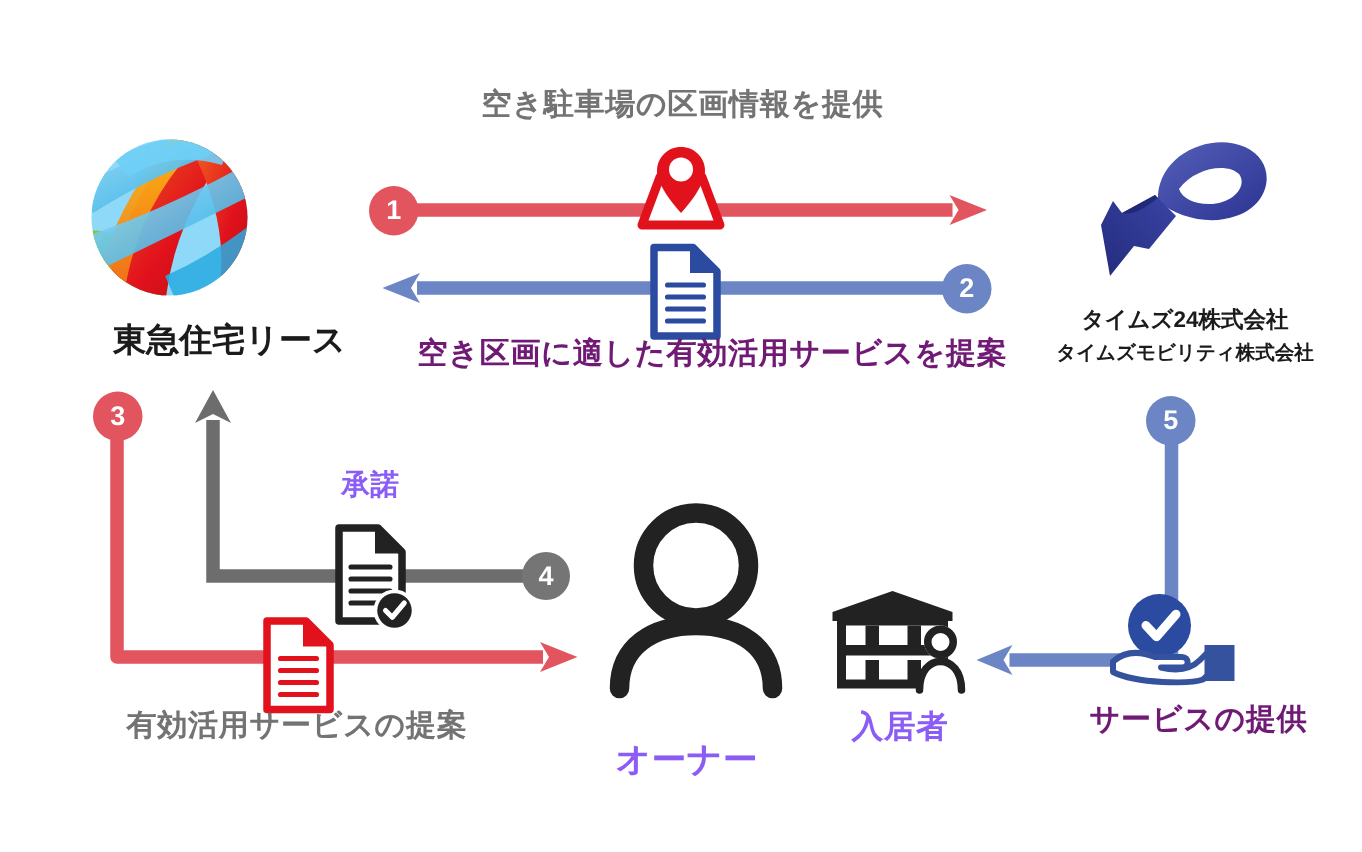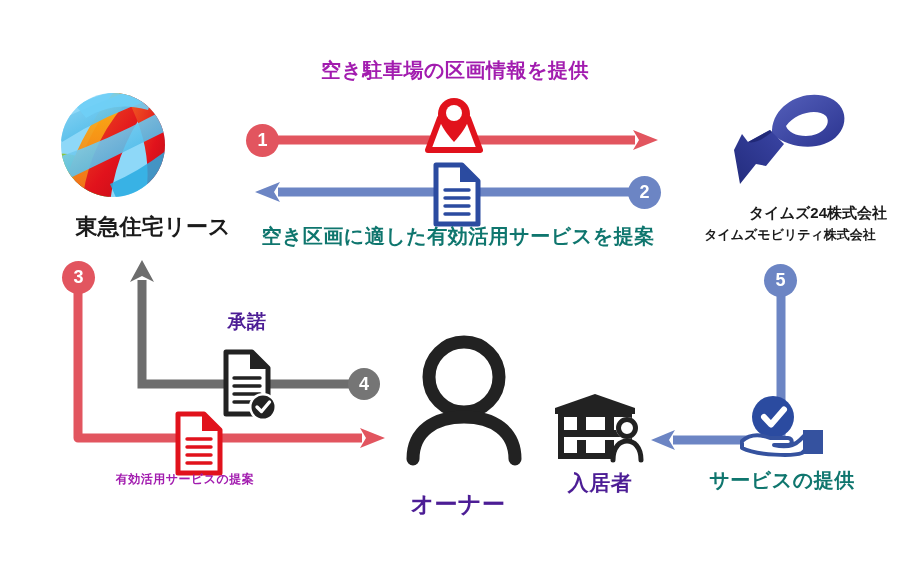--- a/index.html
+++ b/index.html
@@ -18,23 +18,23 @@
     overflow: hidden;
   }
   .abs { position: absolute; }
   .txt {
     position: absolute;
     font-weight: bold;
     white-space: nowrap;
     letter-spacing: 0.5px;
     line-height: 1.25;
   }
-  .label-red   { color: #a21caf; }
-  .label-blue  { color: #0f766e; }
-  .label-dark  { color: #4c1d95; font-family: Liberation Mono, monospace; }
+  .label-red   { color: #737373; }
+  .label-blue  { color: #701a75; margin-left: 17px; }
+  .label-dark  { color: #8b5cf6; }
   .center { text-align: center; transform: translateX(-50%); }
 
   .numcircle {
     position: absolute;
     border-radius: 50%;
     color: #ffffff;
     font-weight: bold;
     display: flex;
     align-items: center;
     justify-content: center;
@@ -112,21 +112,21 @@
           <stop offset="0%" stop-color="#3a44a4"></stop>
             <stop offset="100%" stop-color="#232c7d"></stop>
         </linearGradient>
       </defs>
       <path d="M60,42 C62,14 96,0 118,10 C140,20 136,48 112,56 C96,62 74,58 60,46 Z
                M74,38 C84,24 106,20 114,28 C120,36 110,48 94,48 C84,48 76,44 74,38 Z" fill="url(#ribA)" fill-rule="evenodd"></path>
       <path d="M58,42 L36,54 L30,46 L22,62 L28,96 L44,76 L54,78 L72,56 Z" fill="url(#ribB)"></path>
       <path d="M60,44 C52,50 44,56 36,54 L58,42 Z" fill="#1d2470" opacity="0.8"></path>
     </svg>
   </div>
-  <div class="logo-caption" style="left:790px; top:204px; font-size:15px;margin-left:28px;">タイムズ24株式会社</div>
+  <div class="logo-caption" style="left:790px; top:204px; font-size:15px;">タイムズ24株式会社</div>
   <div class="logo-caption" style="left:790px; top:226px; font-size:13px;">タイムズモビリティ株式会社</div>
 
   <div class="txt label-red center" style="left:455px; top:58px; font-size:20px;">空き駐車場の区画情報を提供</div>
 
   <svg class="abs" style="left:250px; top:128px;" width="412" height="24">
     <line x1="8" y1="12" x2="385" y2="12" stroke="#e2555f" stroke-width="9"></line>
     <path d="M383,2 L408,12 L383,22 L389,12 Z" fill="#e2555f"></path>
   </svg>
   <div class="numcircle" style="left:246px; top:124px; width:33px; height:33px; background:#e2555f; font-size:18px;">1</div>
 
@@ -187,21 +187,21 @@
     <path d="M8,3 L34,3 L50,19 L50,62 L8,62 Z" fill="#ffffff" stroke="#e1121c" stroke-width="5" stroke-linejoin="round"></path>
     <path d="M32,3 L32,20 L50,20 Z" fill="#e1121c"></path>
     <g stroke="#e1121c" stroke-width="3.4" stroke-linecap="round">
       <line x1="17" y1="28" x2="41" y2="28"></line>
       <line x1="17" y1="36" x2="41" y2="36"></line>
       <line x1="17" y1="44" x2="41" y2="44"></line>
       <line x1="17" y1="52" x2="41" y2="52"></line>
     </g>
   </svg>
 
-  <div class="txt label-red center" style="left:185px; top:472px; font-size:12px;">有効活用サービスの提案</div>
+  <div class="txt label-red center" style="left:198px; top:472px; font-size:20px;">有効活用サービスの提案</div>
 
   <svg class="abs" style="left:405px; top:333px;" width="118" height="130">
     <circle cx="59" cy="44" r="35" fill="none" stroke="#222222" stroke-width="13"></circle>
     <path d="M8,126 C8,98 30,84 59,84 C88,84 110,98 110,126" fill="none" stroke="#222222" stroke-width="13" stroke-linecap="round"></path>
   </svg>
   <div class="txt label-dark center" style="left:458px; top:472px; font-size:23px;margin-top:20px;">オーナー</div>
 
   <svg class="abs" style="left:551px; top:392px;" width="102" height="72">
     <path d="M4,16 L44,2 L84,16 L84,22 L4,22 Z" fill="#222222"></path>
     <rect x="10" y="22" width="68" height="42" fill="none" stroke="#222222" stroke-width="6"></rect>

